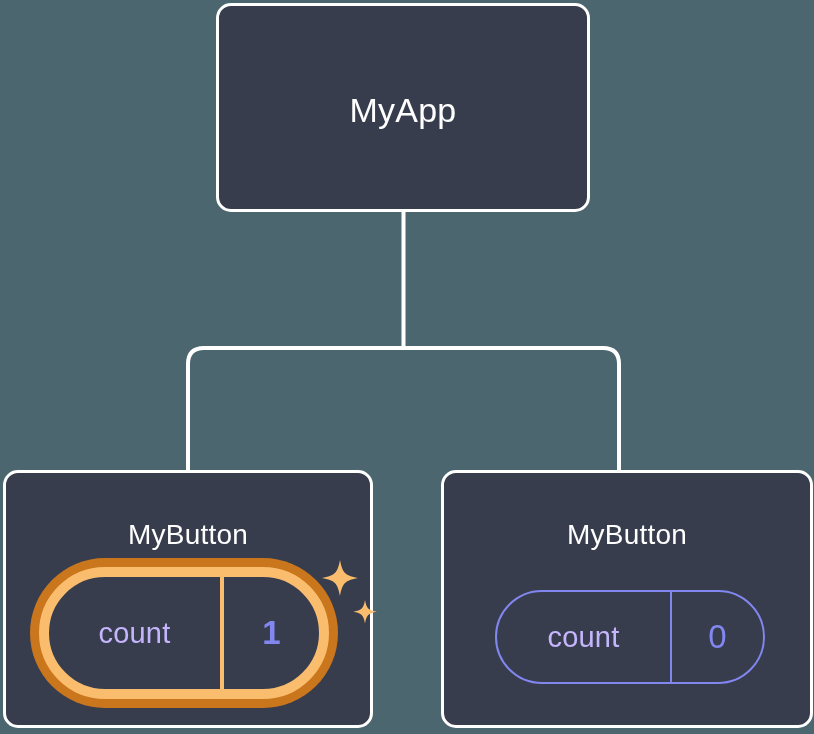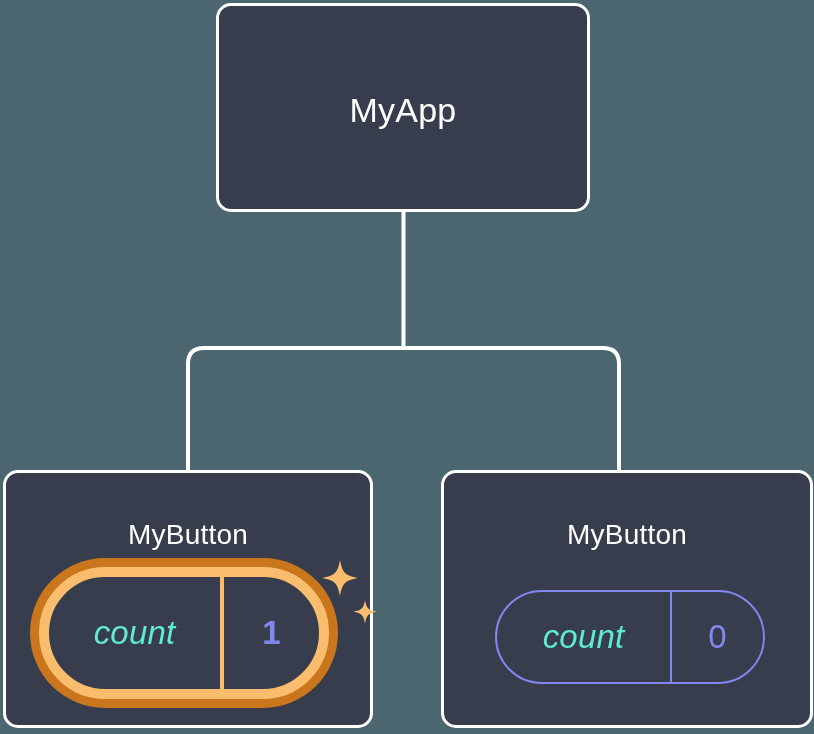--- a/index.html
+++ b/index.html
@@ -96,25 +96,24 @@
     border-radius: 999px;
     overflow: hidden;
   }
   .pill-cell {
     display: flex;
     align-items: center;
     justify-content: center;
     box-sizing: border-box;
   }
   .pill-key {
-    font-size: 33px;
+    font-size: 29px;
     font-weight: 400;
-    color: #5eead4;
+    color: #c4b5fd;
     letter-spacing: 0.2px;
-    font-style: italic;
   }
   .pill-val {
     font-size: 33px;
     color: #8287f0;
   }
 
   
   #pill-wrap-left {
     left: 34px;
     top: 563px;

